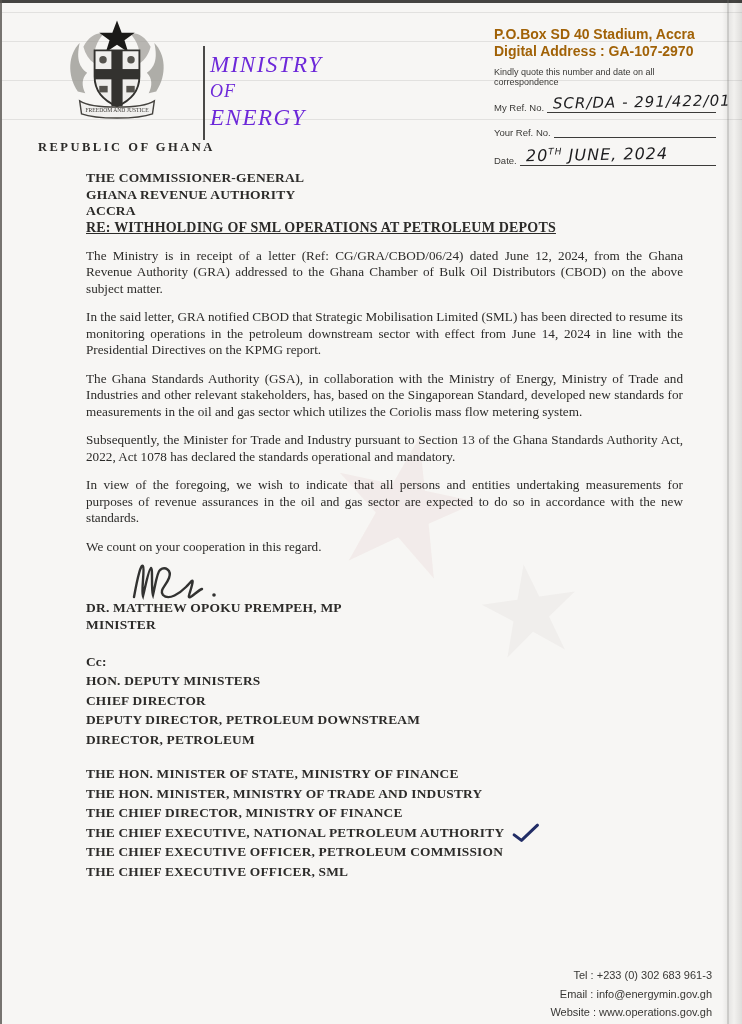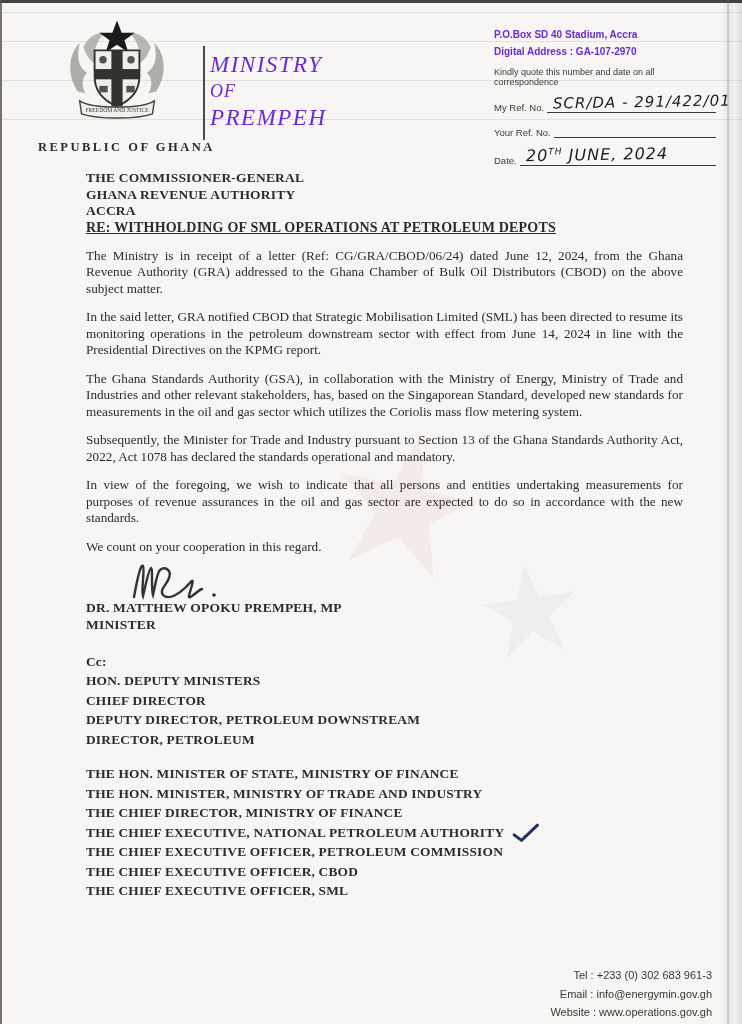--- a/index.html
+++ b/index.html
@@ -18,21 +18,21 @@
   .wm-star{position:absolute;pointer-events:none;}
 
   
   .crest-block{position:absolute;left:38px;top:18px;width:158px;text-align:center;}
   .republic{font-size:12.5px;font-weight:600;letter-spacing:2.5px;color:#2b2a28;margin-top:14px;white-space:nowrap;}
   .lh-divider{position:absolute;left:203px;top:46px;width:1.5px;height:94px;background:#4a4947;}
   .ministry{position:absolute;left:210px;top:52px;width:128px;text-align:left;color:#6d28d9;font-style:italic;}
   .ministry .m1,.ministry .m3{font-size:23px;letter-spacing:1.5px;}
   .ministry .m2{font-size:18px;letter-spacing:1px;margin:3px 0;}
   .right-block{position:absolute;left:494px;top:26px;width:222px;font-family:"Liberation Sans",sans-serif;}
-  .pobox,.digital{font-weight:700;font-size:10px;color:#6d28d9;line-height:17px;}
+  .pobox,.digital{font-weight:700;font-size:14px;color:#a16207;line-height:17px;}
   .quote-note{font-size:9px;color:#3a3936;margin-top:7px;}
   .ref-row{display:flex;align-items:flex-end;margin-top:3px;height:23px;}
   .ref-row.blank{height:16px;margin-top:9px;}
   .ref-row.date-row{height:25px;margin-top:3px;}
   .ref-label{font-size:9.5px;color:#3a3936;white-space:nowrap;padding-right:3px;}
   .ref-line{flex:1;border-bottom:1.4px solid #3c3b39;position:relative;height:100%;}
   .hand{font-family:"DejaVu Sans",cursive;font-style:italic;color:#1d1d1f;letter-spacing:1px;}
   .ref-line .hand{position:absolute;bottom:1px;left:6px;font-size:15px;transform:rotate(-1deg);white-space:nowrap;}
   .date-row .hand{font-size:16px;}
   .hand sup{font-size:9px;}
@@ -97,21 +97,21 @@
       <text x="60" y="100" text-anchor="middle" font-size="6" font-family="Liberation Serif, serif" fill="#3a3834">FREEDOM AND JUSTICE</text>
     </svg>
     <div class="republic">REPUBLIC OF GHANA</div>
   </div>
 
   <div class="lh-divider"></div>
 
   <div class="ministry">
     <div class="m1">MINISTRY</div>
     <div class="m2">OF</div>
-    <div class="m3">PREMPEH</div>
+    <div class="m3">ENERGY</div>
   </div>
 
   <div class="right-block">
     <div class="pobox">P.O.Box SD 40 Stadium, Accra</div>
     <div class="digital">Digital Address : GA-107-2970</div>
     <div class="quote-note">Kindly quote this number and date on all correspondence</div>
 
     <div class="ref-row">
       <span class="ref-label">My Ref. No.</span>
       <span class="ref-line">
@@ -169,21 +169,20 @@
     </div>
 
     <div class="cc-group2">
       <div class="cc-line">THE HON. MINISTER OF STATE, MINISTRY OF FINANCE</div>
       <div class="cc-line">THE HON. MINISTER, MINISTRY OF TRADE AND INDUSTRY</div>
       <div class="cc-line">THE CHIEF DIRECTOR, MINISTRY OF FINANCE</div>
       <div class="cc-line"><span>THE CHIEF EXECUTIVE, NATIONAL PETROLEUM AUTHORITY</span><svg class="cc-check" width="28" height="18" viewBox="0 0 28 18">
            <path d="M2,10 L9,16 L26,2" fill="none" stroke="#222d66" stroke-width="3" stroke-linecap="round" stroke-linejoin="round"></path>
          </svg></div>
       <div class="cc-line">THE CHIEF EXECUTIVE OFFICER, PETROLEUM COMMISSION</div>
-      <div class="cc-line">THE CHIEF EXECUTIVE OFFICER, CBOD</div>
       <div class="cc-line">THE CHIEF EXECUTIVE OFFICER, SML</div>
     </div>
 
   </div>
 
   <div class="footer">
     <div>Tel : +233 (0) 302 683 961-3</div>
     <div>Email : info@energymin.gov.gh</div>
     <div>Website : www.operations.gov.gh</div>
   </div>

